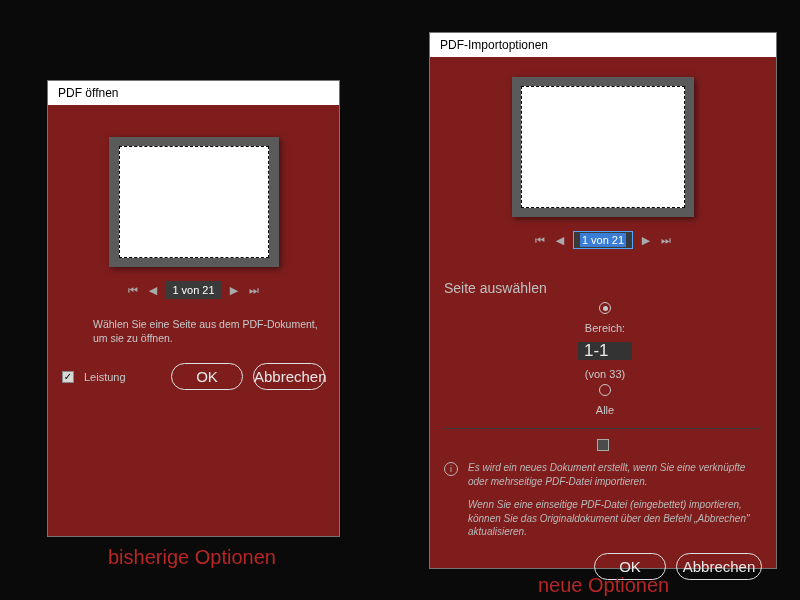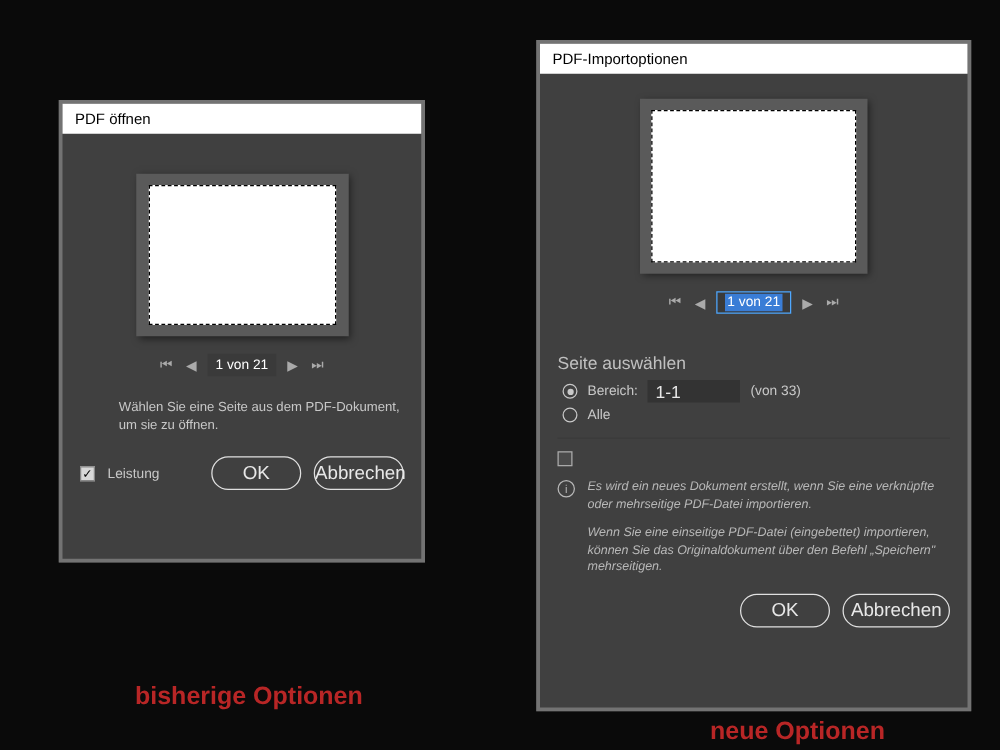--- a/index.html
+++ b/index.html
@@ -8,24 +8,24 @@
     width: 800px;
     height: 600px;
     font-family: Arial, sans-serif;
     font-size: 11px;
     color: #c8c8c8;
     position: relative;
     overflow: hidden;
   }
   .dialog {
     position: absolute;
-    background: #404040;
-    border: 3px solid #737373;
-  }
-  .dialog-left { left: 47px; top: 80px; width: 293px; height: 370px; }
+    background: #7f1d1d;
+    border: 1px solid #737373;
+  }
+  .dialog-left { left: 47px; top: 80px; width: 293px; height: 457px; }
   .dialog-right { left: 429px; top: 32px; width: 348px; height: 537px; }
   .titlebar {
     background: #ffffff;
     color: #000;
     padding: 5px 10px;
     font-size: 12px;
     height: 24px;
     display: flex;
     align-items: center;
   }
@@ -136,20 +136,21 @@
     color: #c0c0c0;
     margin-top: 31px;
     margin-bottom: 6px;
   }
   .radio-row {
     display: flex;
     align-items: center;
     gap: 8px;
     margin: 4px 0 4px 4px;
     font-size: 11px;
+    flex-direction: column;
   }
   .radio {
     width: 12px;
     height: 12px;
     border-radius: 50%;
     border: 1.5px solid #c8c8c8;
     display: inline-flex;
     align-items: center;
     justify-content: center;
   }
@@ -157,23 +158,23 @@
     content: "";
     width: 5px;
     height: 5px;
     border-radius: 50%;
     background: #c8c8c8;
   }
   .range-input {
     background: #333;
     border: none;
     height: 18px;
-    width: 74px;
+    width: 54px;
     color: #e8e8e8;
-    font-size: 14px;
+    font-size: 17px;
     padding: 2px 6px;
   }
   .divider {
     border: none;
     border-top: 1px solid #3a3a3a;
     margin: 12px 0 10px 0;
   }
   .info-row {
     display: flex;
     gap: 10px;
@@ -199,24 +200,23 @@
     display: flex;
     justify-content: flex-end;
     gap: 10px;
     margin-top: 14px;
   }
   .caption {
     position: absolute;
     color: #b82626;
     font-size: 20px;
     font-family: Arial, sans-serif;
-    font-weight: bold;
   }
   .caption-left { left: 108px; top: 546px; }
-  .caption-right { left: 568px; top: 574px; }
+  .caption-right { left: 538px; top: 574px; }
 </style>
 </head>
 <body>
 
 <div class="dialog dialog-left">
   <div class="titlebar">
     <span>PDF öffnen</span>
   </div>
   <div class="content">
     <div class="preview-wrap">
@@ -276,21 +276,21 @@
     </div>
     <hr class="divider">
     <div class="radio-row" style="margin-left:0">
       <span class="checkbox checkbox-empty"></span>
     </div>
     <div class="info-row" style="margin-top:10px">
       <span class="info-icon">i</span>
       <span>Es wird ein neues Dokument erstellt, wenn Sie eine verknüpfte oder mehrseitige PDF-Datei importieren.</span>
     </div>
     <div class="info-row" style="margin-top:10px;margin-left:24px">
-      <span>Wenn Sie eine einseitige PDF-Datei (eingebettet) importieren, können Sie das Originaldokument über den Befehl „Speichern" mehrseitigen.</span>
+      <span>Wenn Sie eine einseitige PDF-Datei (eingebettet) importieren, können Sie das Originaldokument über den Befehl „Abbrechen" aktualisieren.</span>
     </div>
     <div class="footer-right">
       <div class="btn">OK</div>
       <div class="btn btn-wide">Abbrechen</div>
     </div>
   </div>
 </div>
 
 <div class="caption caption-left">bisherige Optionen</div>
 <div class="caption caption-right">neue Optionen</div>

